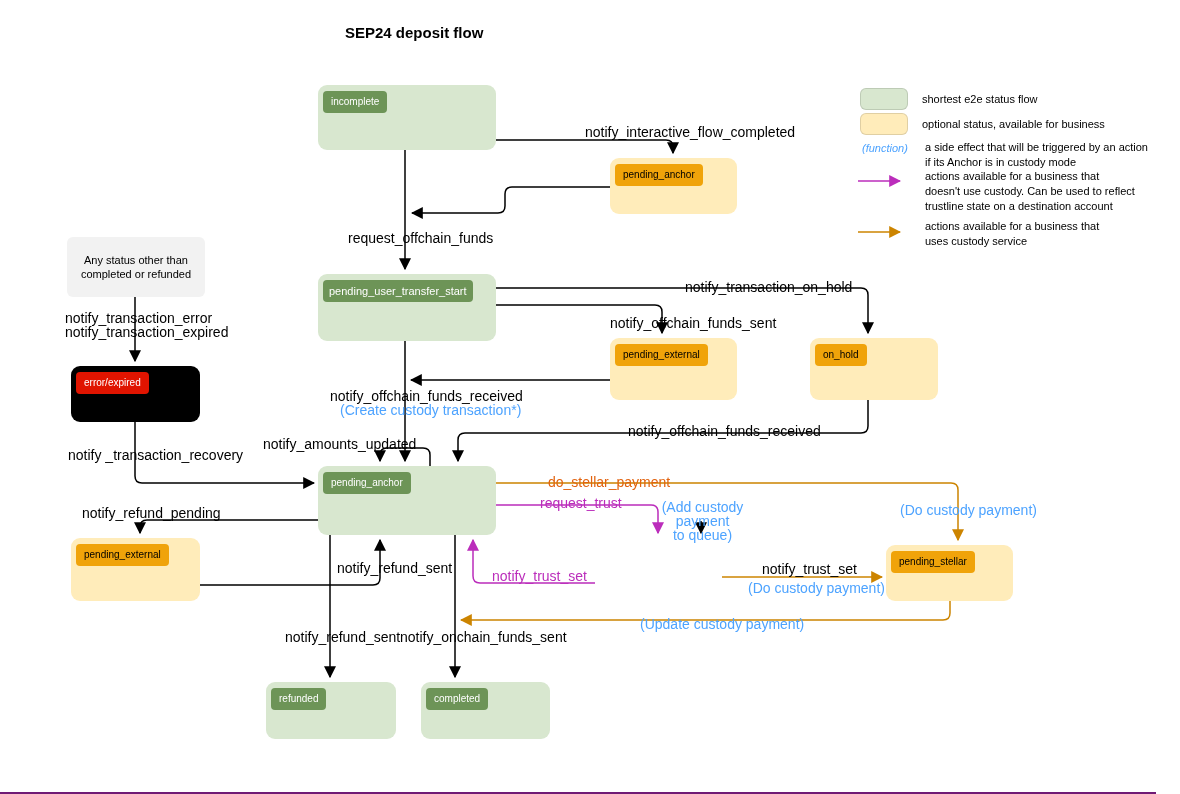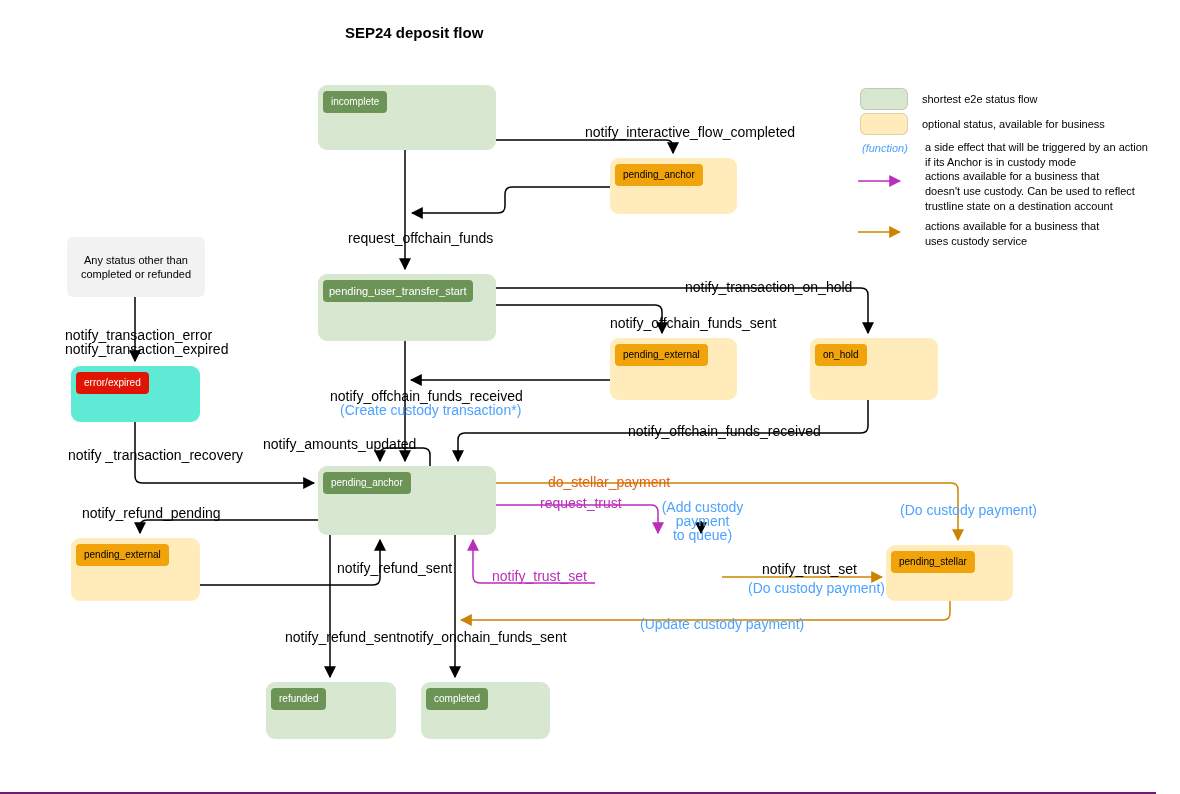--- a/index.html
+++ b/index.html
@@ -6,21 +6,21 @@
   html,body { background:#ffffff; font-family:"Liberation Sans", sans-serif; }
   .canvas { position:relative; width:1156px; height:794px; background:#ffffff; overflow:hidden;
             border-bottom:2px solid #701a75; }
   .title { position:absolute; font-size:15px; font-weight:bold; color:#000; white-space:nowrap; }
 
   .edges { position:absolute; left:0; top:0; width:1180px; height:794px; pointer-events:none; }
 
   .node { position:absolute; border-radius:9px; }
   .node.green  { background:#d8e7cf; }
   .node.yellow { background:#ffecba; }
-  .node.red    { background:#5eead4;padding-left:19px; }
+  .node.red    { background:#000000;padding-left:19px; }
   .node.gray   { background:#f2f2f2; border-radius:6px; display:flex; align-items:center;
                  justify-content:center; text-align:center; font-size:11px; color:#000; padding:6px 4px; line-height:14px; }
 
   .chip { position:absolute; left:5px; top:6px; padding:4px 8px; border-radius:4px;
           font-size:10px; white-space:nowrap; line-height:14px; }
   .chip.greenchip  { background:#6d9457; color:#ffffff; }
   .chip.orangechip { background:#f0a30a; color:#000000; }
   .chip.redchip    { background:#e01400; color:#ffffff; }
   .chip.chip-long  { font-size:11px; padding:4px 6px; }
 
@@ -129,21 +129,21 @@
   <div class="node green" style="left:266px; top:682px; width:130px; height:57px;">
     <span class="chip greenchip">refunded</span>
   </div>
 
   <div class="node green" style="left:421px; top:682px; width:129px; height:57px;">
     <span class="chip greenchip">completed</span>
   </div>
 
   <div class="edge-label" style="left:585px; top:125px;">notify_interactive_flow_completed</div>
   <div class="edge-label" style="left:348px; top:231px;">request_offchain_funds</div>
-  <div class="edge-label ml center" style="left:65px; top:328px; width:140px;text-align:right;">notify_transaction_error
+  <div class="edge-label ml center" style="left:65px; top:311px; width:140px;text-align:right;">notify_transaction_error
 notify_transaction_expired</div>
   <div class="edge-label" style="left:685px; top:280px;">notify_transaction_on_hold</div>
   <div class="edge-label" style="left:610px; top:316px;">notify_offchain_funds_sent</div>
   <div class="edge-label" style="left:330px; top:389px;">notify_offchain_funds_received</div>
   <div class="edge-label blue" style="left:340px; top:403px;">(Create custody transaction*)</div>
   <div class="edge-label" style="left:263px; top:437px;">notify_amounts_updated</div>
   <div class="edge-label" style="left:628px; top:424px;">notify_offchain_funds_received</div>
   <div class="edge-label" style="left:68px; top:448px;">notify _transaction_recovery</div>
   <div class="edge-label" style="left:82px; top:506px;">notify_refund_pending</div>
   <div class="edge-label" style="left:337px; top:561px;">notify_refund_sent</div>

